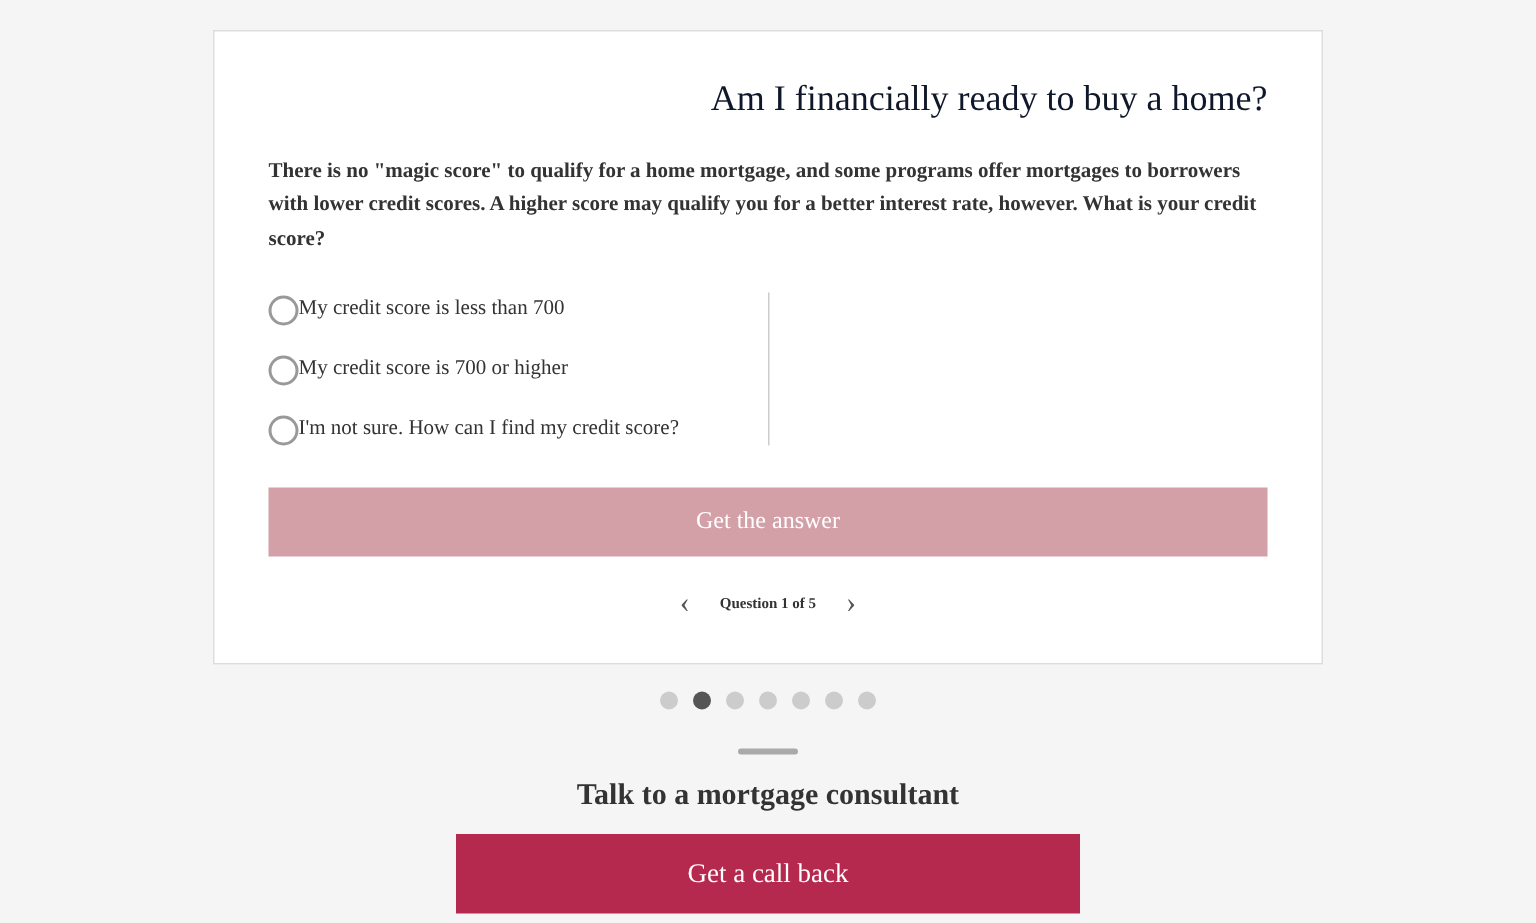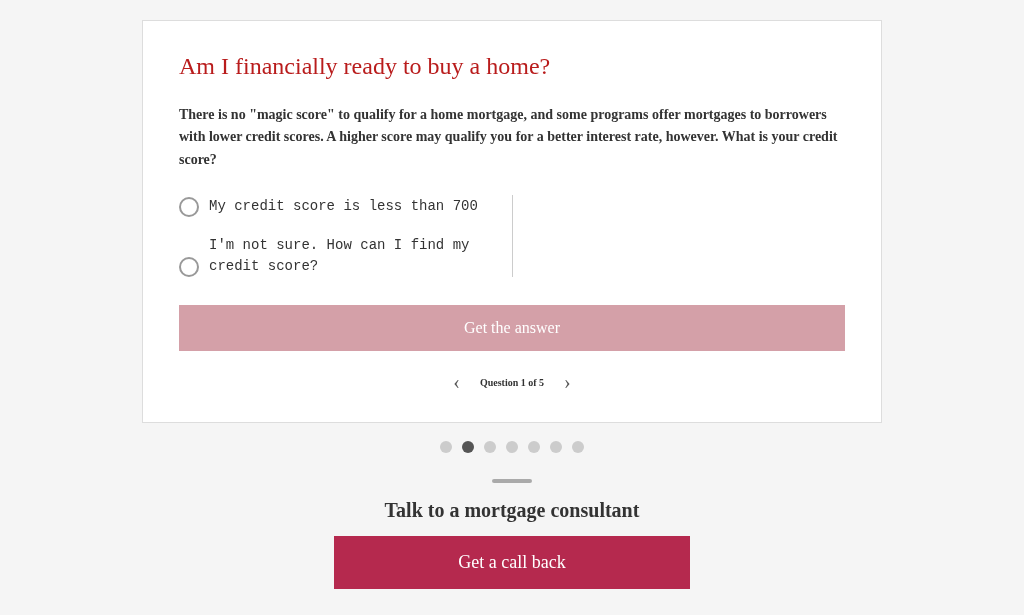--- a/index.html
+++ b/index.html
@@ -31,22 +31,22 @@
       background: #ffffff;
       border: 1px solid #ddd;
       width: 740px;
       margin: 20px auto 0 auto;
       padding: 32px 36px 28px 36px;
     }
 
     .card-title {
       font-size: 24px;
       font-weight: normal;
-      text-align: left;
-      color: #b91c1c;
+      text-align: right;
+      color: #0f172a;
       margin-bottom: 24px;
     }
 
     .card-description {
       font-size: 14px;
       color: #333;
       font-weight: bold;
       line-height: 1.6;
       margin-bottom: 24px;
     }
@@ -61,24 +61,22 @@
       flex: 1;
       display: flex;
       flex-direction: column;
       gap: 18px;
       border-right: 1px solid #ccc;
       padding-right: 20px;
     }
 
     .radio-option {
       display: flex;
-      align-items: flex-end;
-      gap: 10px;
-      cursor: pointer;
-      font-family: Liberation Mono, monospace;
+      align-items: flex-start;
+      cursor: pointer;
     }
 
     .radio-circle {
       width: 20px;
       height: 20px;
       border-radius: 50%;
       border: 2px solid #999;
       background: #fff;
       flex-shrink: 0;
       margin-top: 2px;
@@ -185,21 +183,21 @@
       color: #333;
       margin-bottom: 14px;
       text-align: center;
     }
 
     .btn-callback {
       background: #b5294e;
       color: #fff;
       border: none;
       padding: 16px 12px;
-      width: 356px;
+      width: 416px;
       font-size: 18px;
       cursor: pointer;
       font-family: Georgia, serif;
       margin-bottom: 14px;
     }
   </style>
 </head>
 <body>
 
 <div class="page-wrapper">
@@ -211,20 +209,24 @@
     <p class="card-description">There is no "magic score" to qualify for a home mortgage, and some programs offer mortgages to borrowers with lower credit scores. A higher score may qualify you for a better interest rate, however. What is your credit score?</p>
 
     <div class="options-area">
       <div class="radio-options">
 
         <div class="radio-option">
           <div class="radio-circle"></div>
           <span class="radio-label">My credit score is less than 700</span>
         </div>
 
+        <div class="radio-option">
+          <div class="radio-circle"></div>
+          <span class="radio-label">My credit score is 700 or higher</span>
+        </div>
 
         <div class="radio-option">
           <div class="radio-circle"></div>
           <span class="radio-label">I'm not sure. How can I find my credit score?</span>
         </div>
 
       </div>
 
       <div class="answer-area">
         

